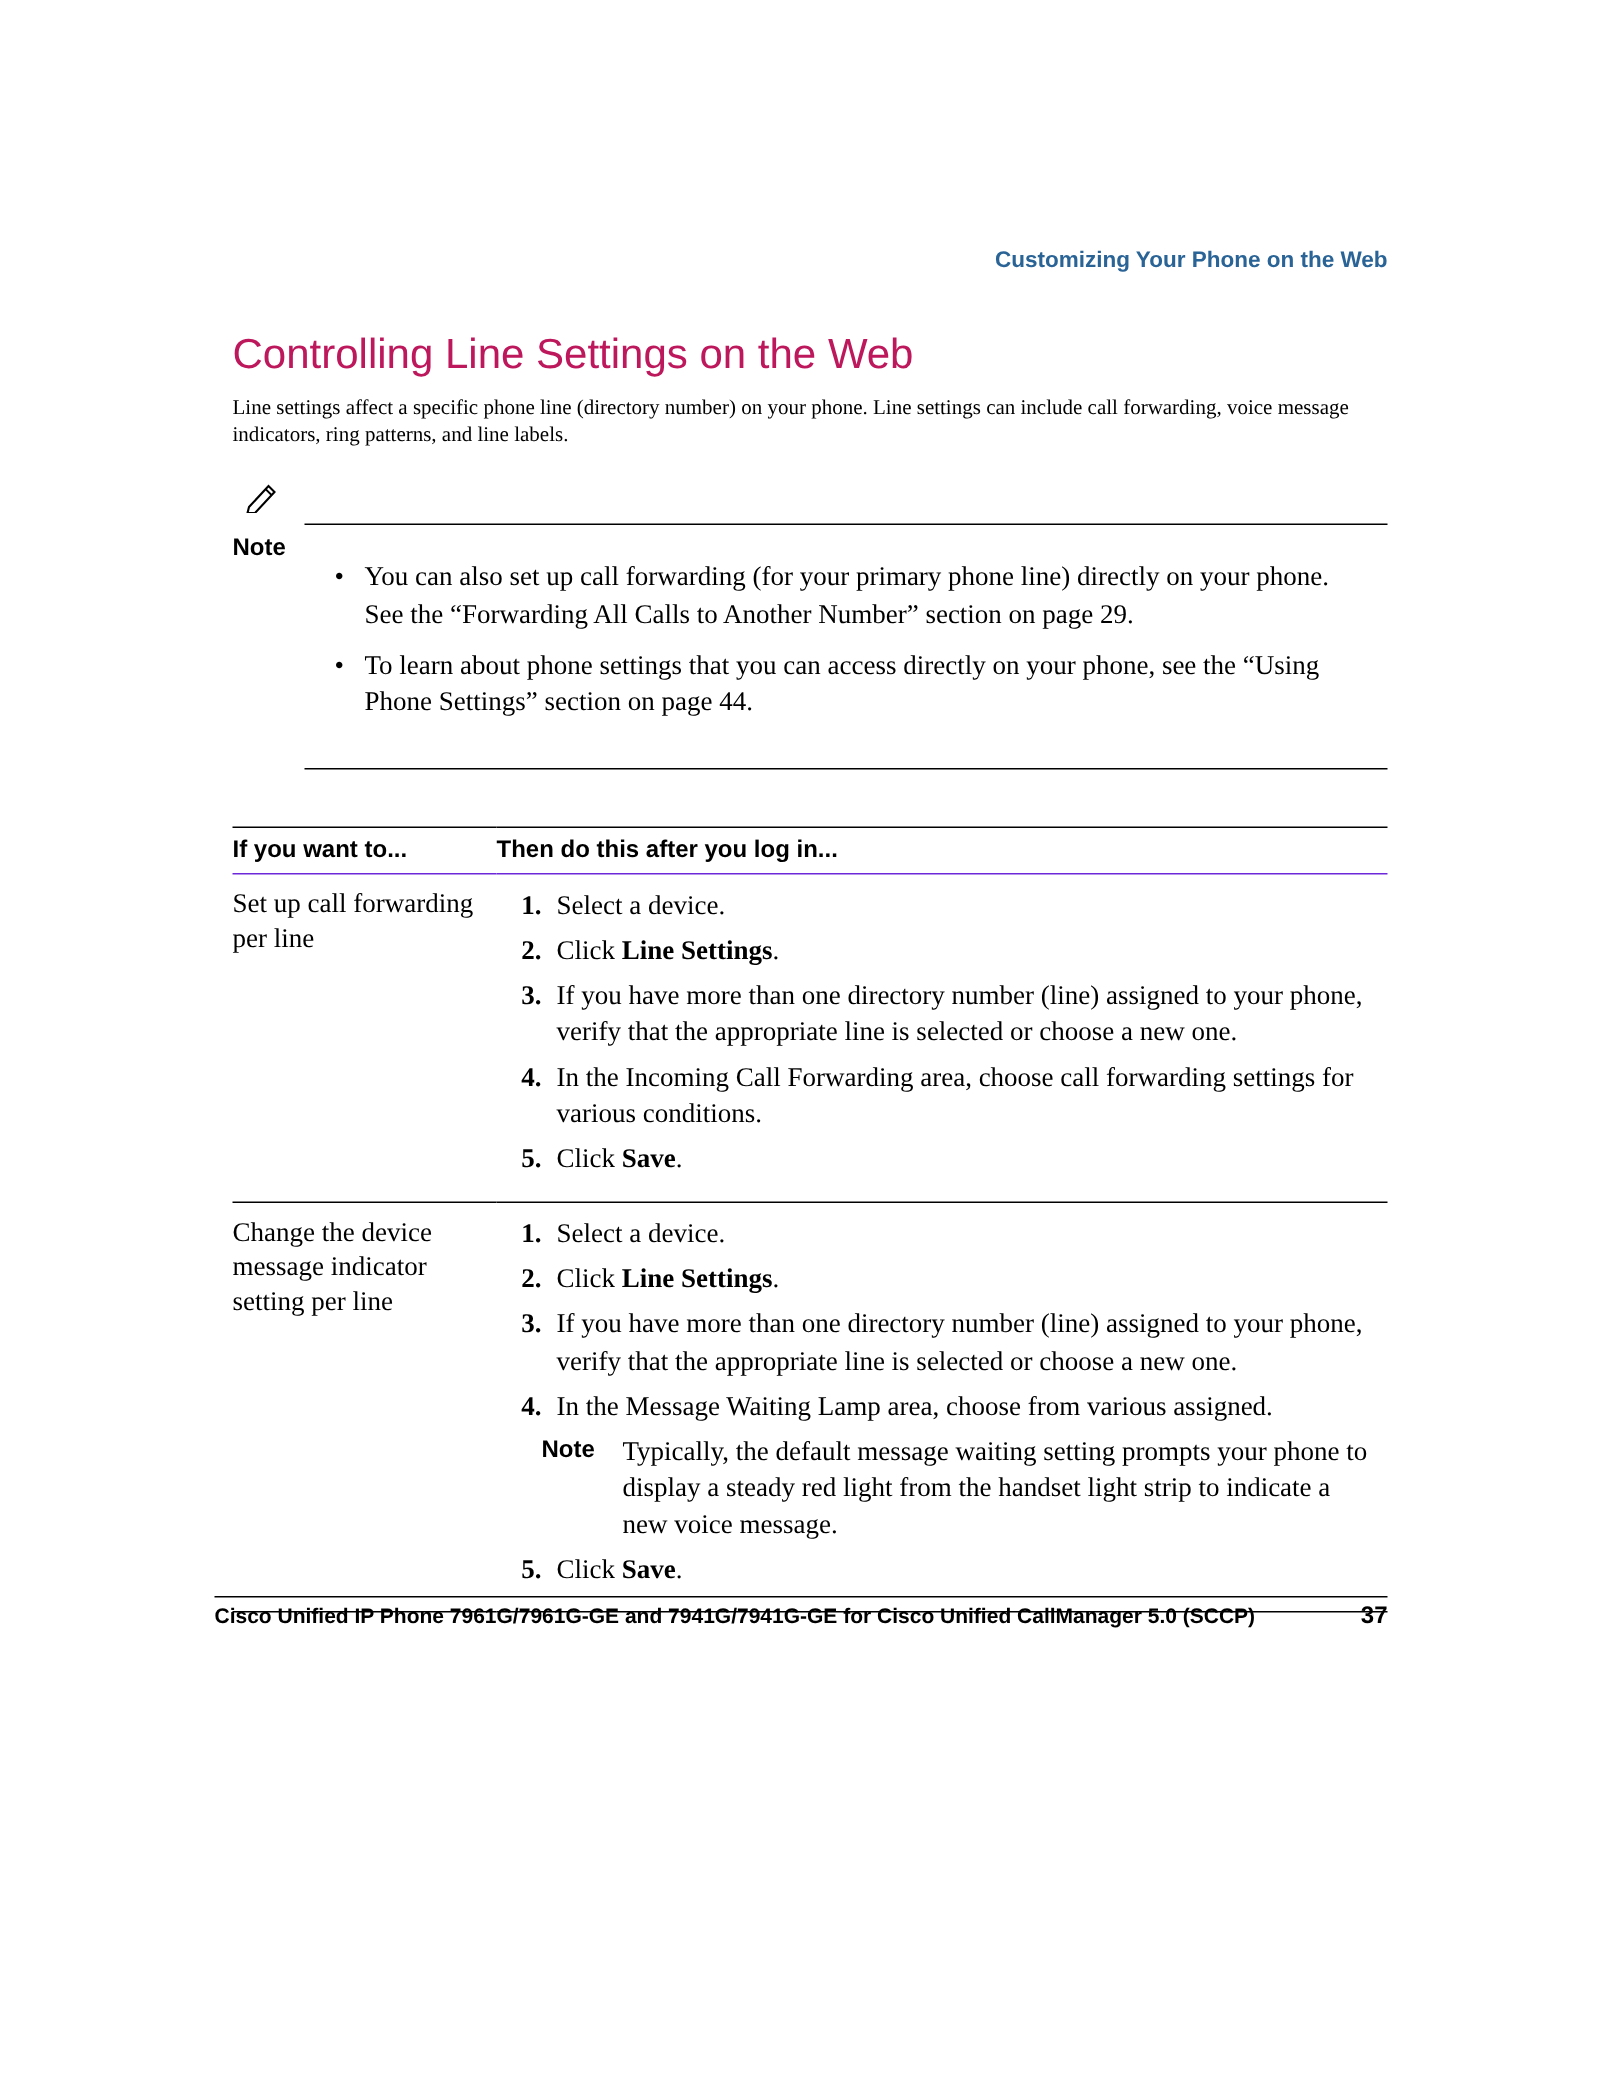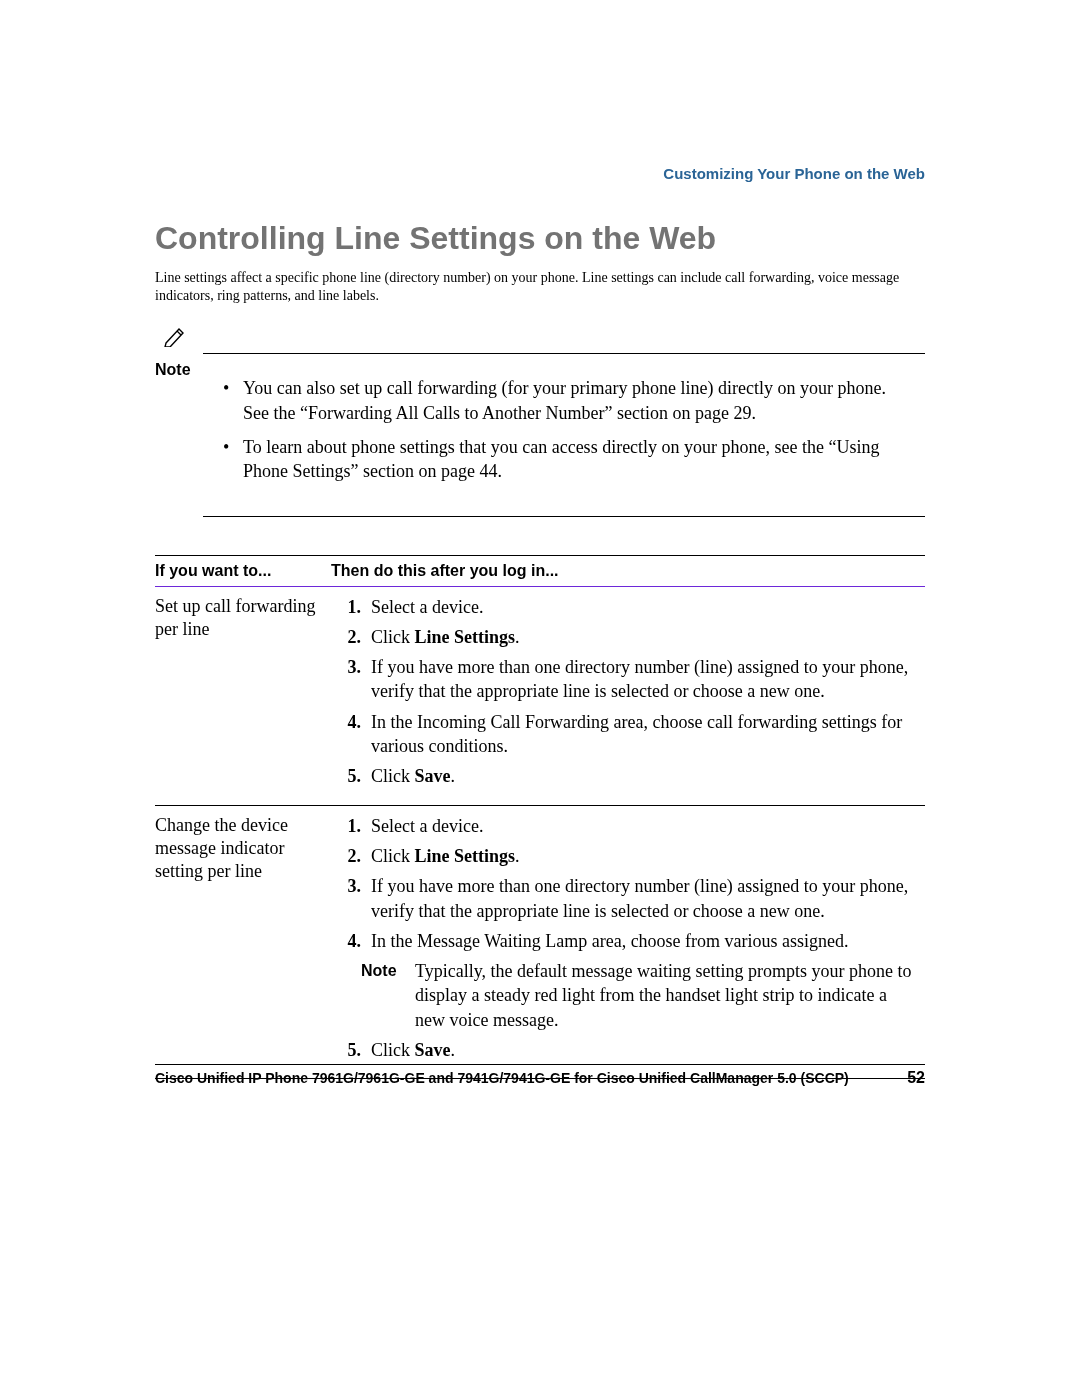--- a/index.html
+++ b/index.html
@@ -21,23 +21,23 @@
     position: absolute;
     top: 165px;
     right: 155px;
     font-family: Arial, Helvetica, sans-serif;
     font-size: 15px;
     font-weight: bold;
     color: #2a6496;
   }
   .section-title {
     font-family: Arial, Helvetica, sans-serif;
-    font-size: 32px;
-    font-weight: bold;
-    color: #737373;
+    font-size: 28px;
+    font-weight: normal;
+    color: #be185d;
     margin: 55px 0 12px 0;
   }
   .intro {
     font-size: 14px;
     line-height: 1.3;
     margin: 0 0 20px 0;
   }
   .note-block {
     margin-top: 8px;
   }
@@ -146,21 +146,21 @@
     font-weight: bold;
     font-size: 16px;
     width: 54px;
     flex: 0 0 54px;
     padding-top: 1px;
   }
   .inner-note-text { flex: 1; }
 
   .footer {
     position: absolute;
-    left: 155px;
+    left: 143px;
     right: 155px;
     bottom: 310px;
     margin-top: 24px;
   }
   .footer-line {
     border: 0;
     border-top: 1px solid #000;
     margin: 0 0 4px 0;
   }
   .footer-row {
@@ -266,16 +266,16 @@
             </ol>
           </td>
         </tr>
       </tbody>
   </table>
 
   <div class="footer">
     <hr class="footer-line">
     <div class="footer-row">
       <span>Cisco Unified IP Phone 7961G/7961G-GE and 7941G/7941G-GE for Cisco Unified CallManager 5.0 (SCCP)</span>
-      <span class="footer-num">52</span>
+      <span class="footer-num">37</span>
     </div>
   </div>
 </div>
 
 </body></html>

